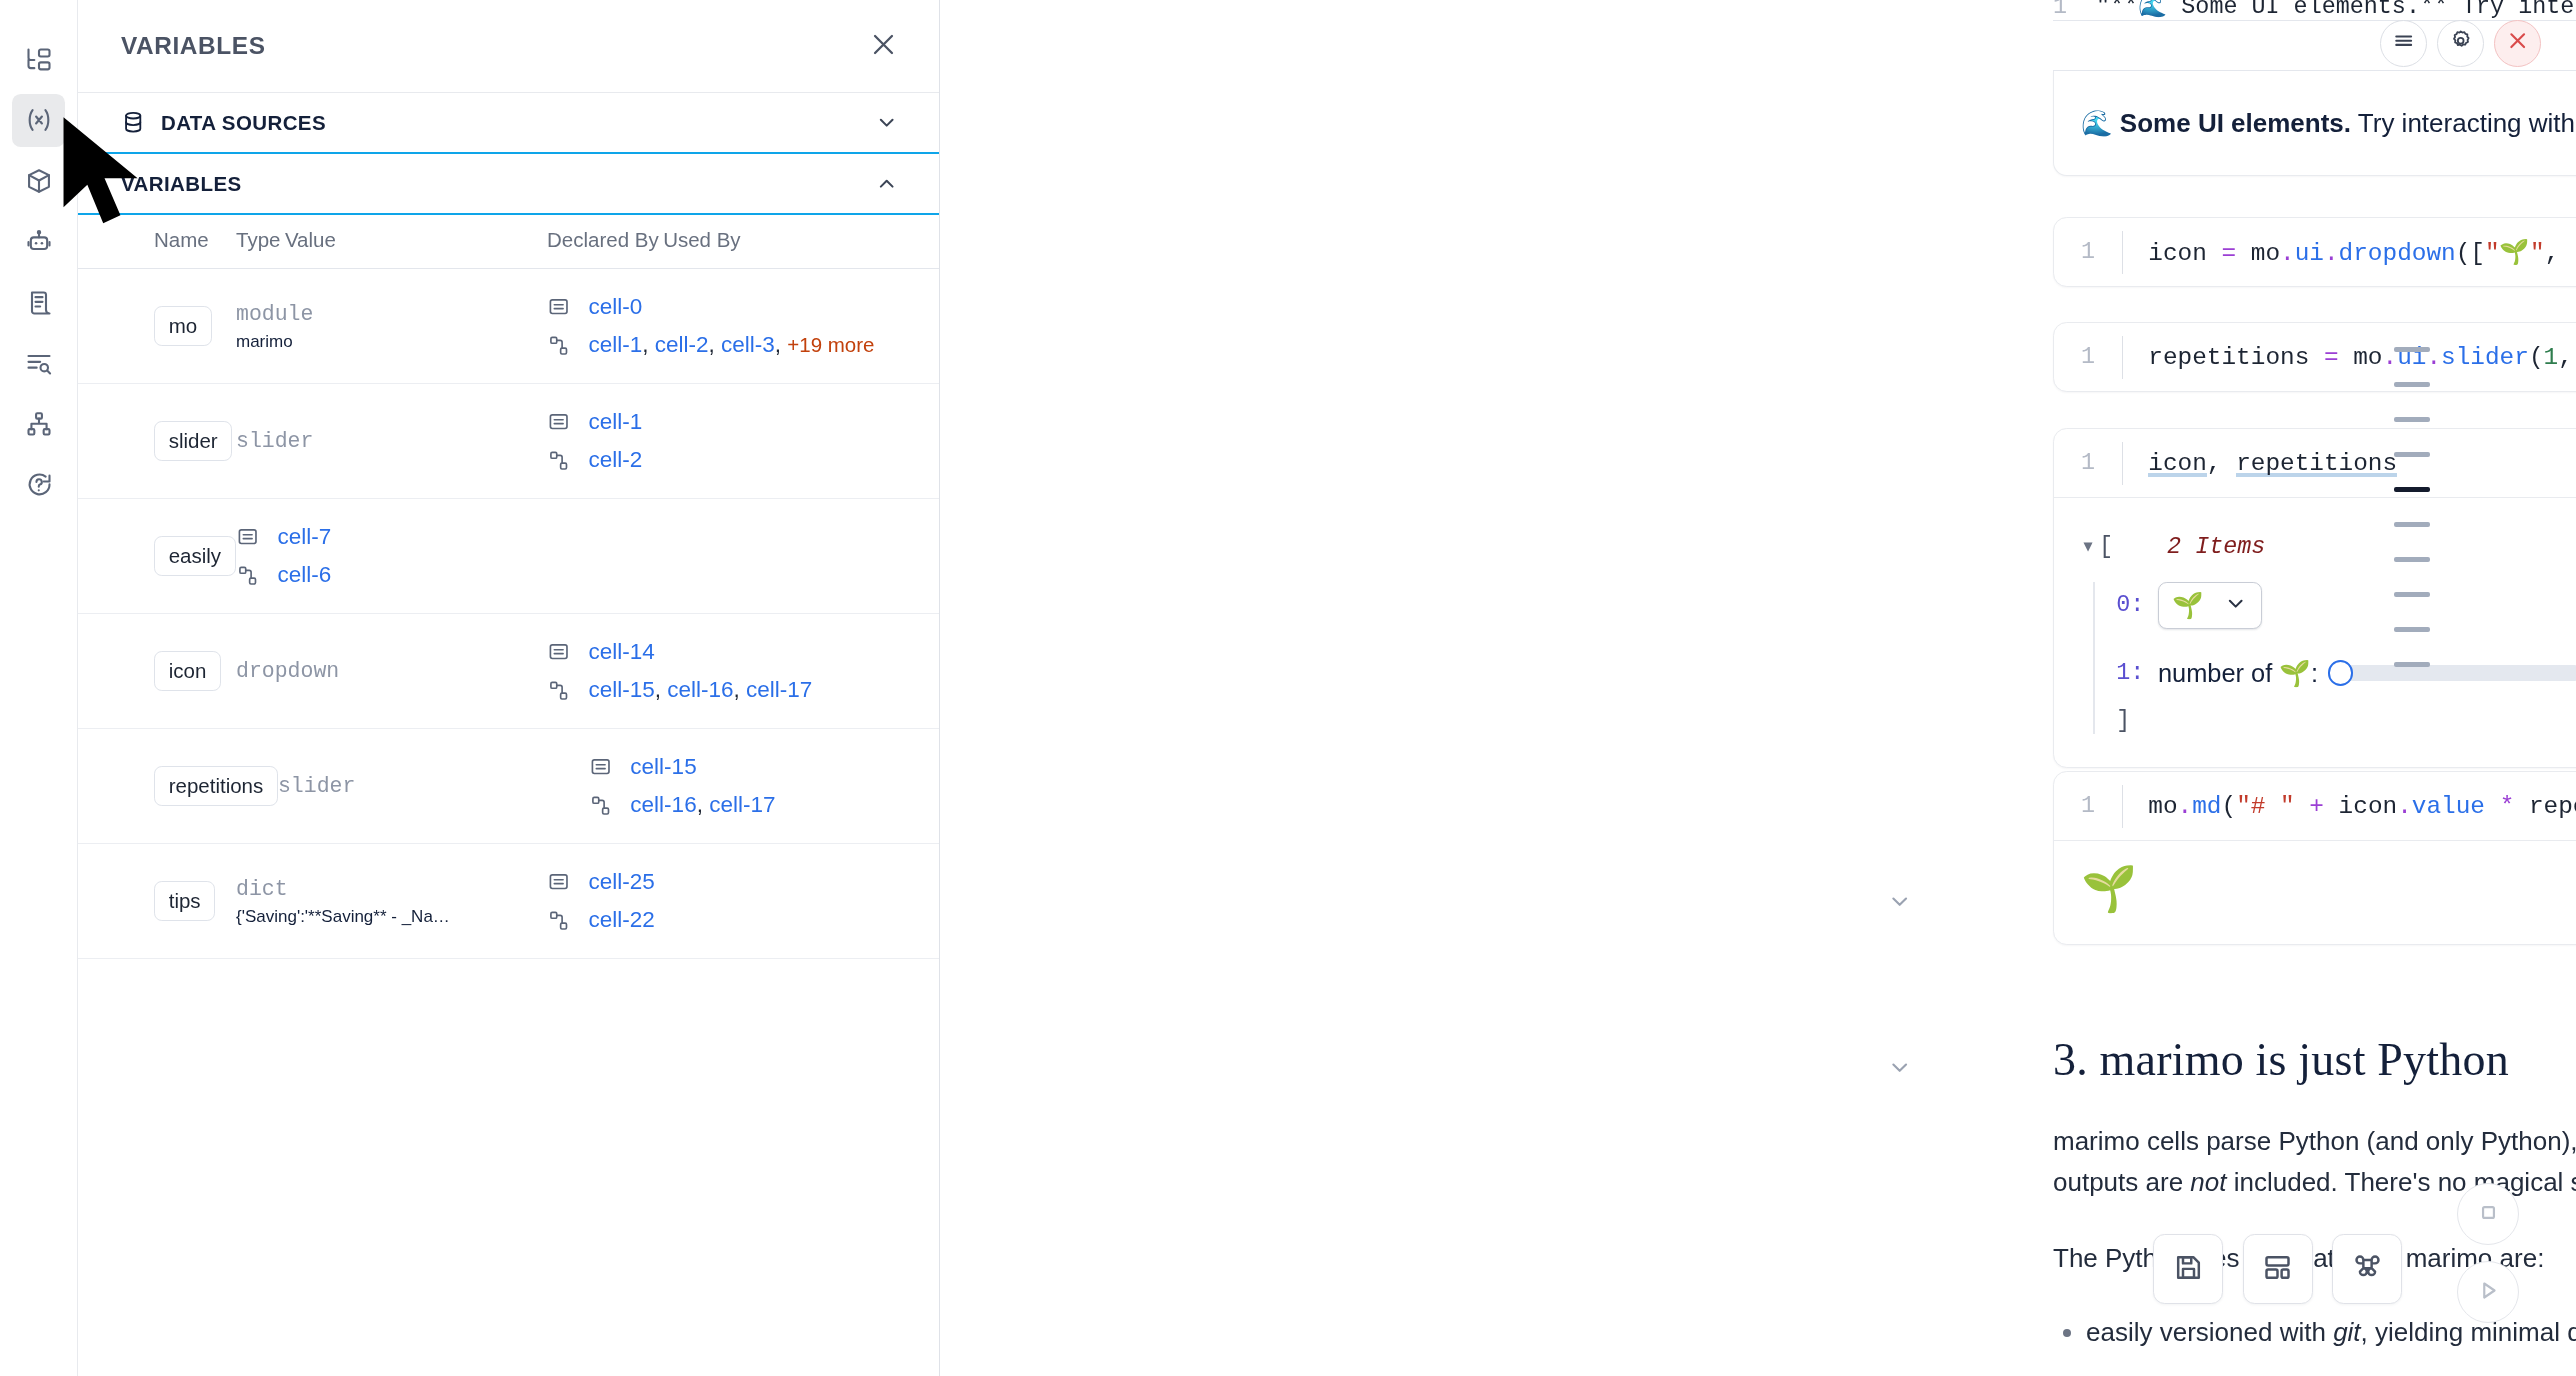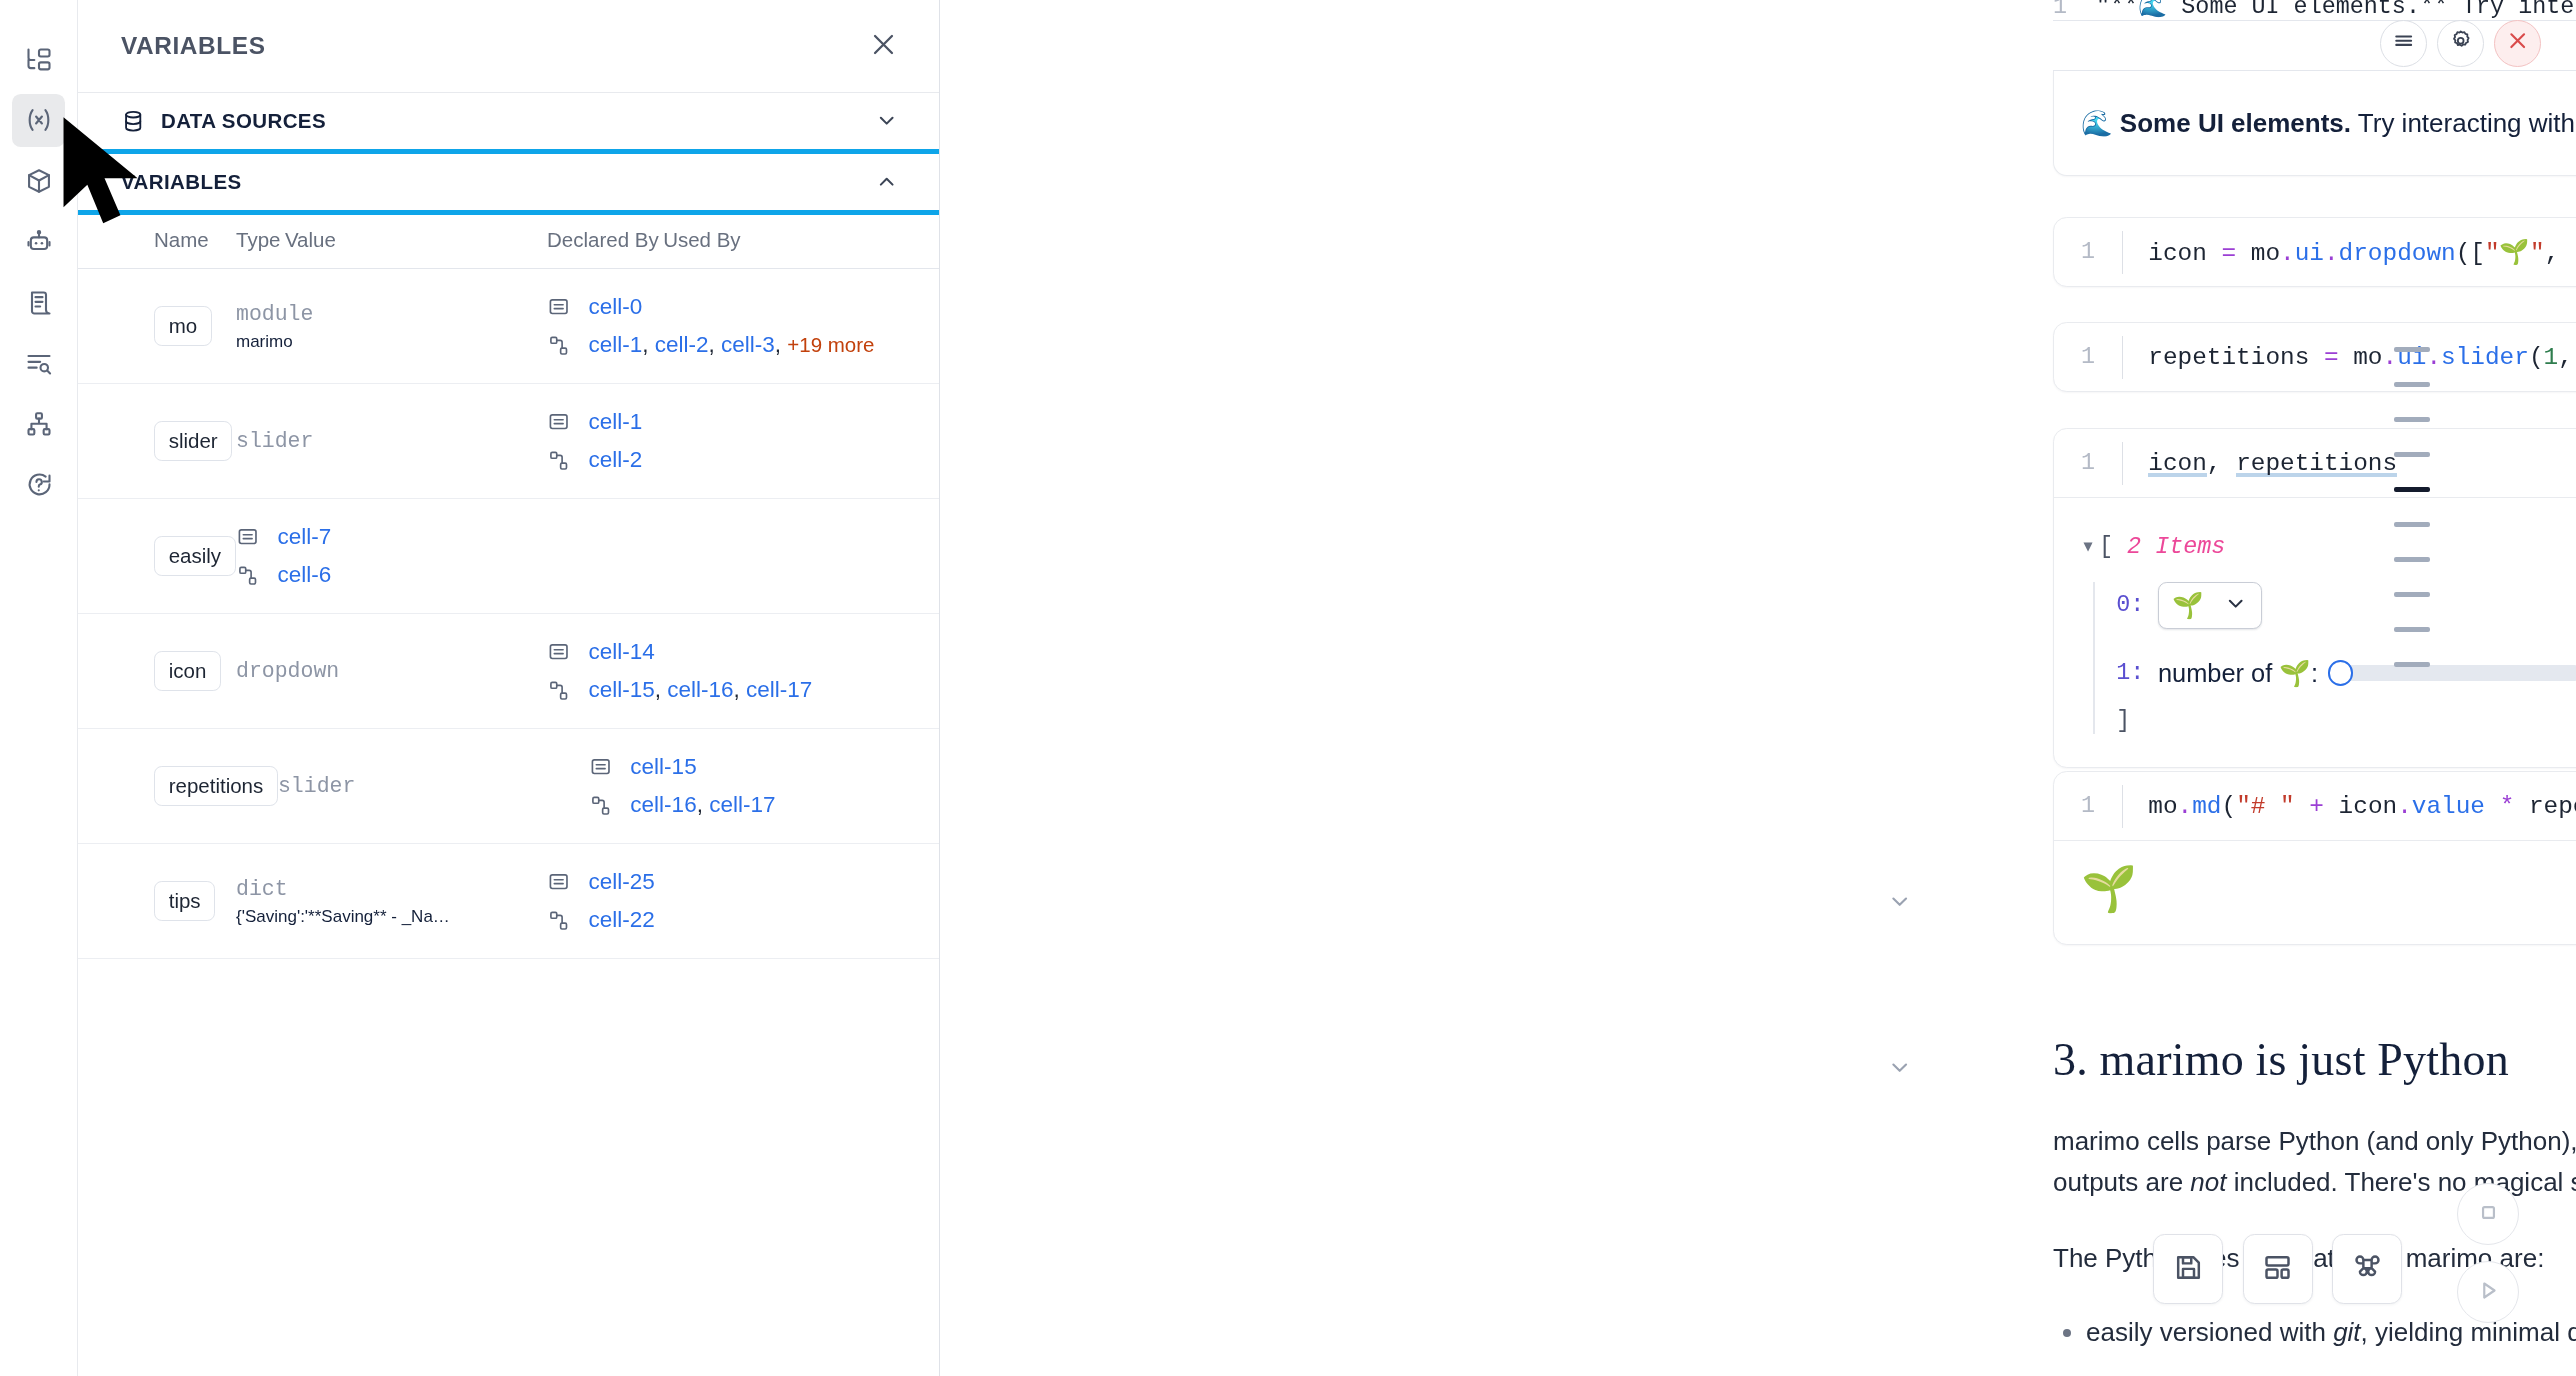--- a/index.html
+++ b/index.html
@@ -39,21 +39,21 @@
   }
   .panel-title {
     font-size: 24.4px; font-weight: 700; letter-spacing: 0.6px;
     color: #4b5364; flex: 1;
   }
   .panel-close { color: #4b5364; cursor: pointer; display:flex; }
   .panel-close svg { width: 29px; height: 29px; }
 
   .section-head {
     height: 61px; display: flex; align-items: center; gap: 15.6px;
-    padding: 0 41px 0 43px; border-bottom: 5px solid #0ea5e9;
+    padding: 0 41px 0 43px; border-bottom: 2px solid #0ea5e9;
     cursor: pointer;
   }
   .section-head .ico { color: #14203a; display:flex; }
   .section-head .ico svg { width: 24.4px; height: 24.4px; }
   .section-label {
     font-size: 20.5px; font-weight: 700; letter-spacing: 0.4px;
     color: #14203a; flex: 1;
   }
   .chev { color: #3c4556; display:flex; }
   .chev svg { width: 23.4px; height: 23.4px; }
@@ -179,21 +179,21 @@
   .k-punc { color: #1d2533; }
   .k-str { color: #c23b2b; }
   .k-num { color: #2f7d4e; }
   .ref-ul { background: linear-gradient(transparent 86%, #bcd4ea 86%); }
 
   .out-area {
     border-top: 1px solid #e9ebef; padding: 33px 27px 33px 27px;
   }
   .tree-row { font-family: "Liberation Mono", monospace; font-size: 23.4px; color: #4b5364; }
   .tree-caret { color: #6c7484; margin-right: 3.9px; }
-  .items-label { color: #ec4899; font-style: italic; }
+  .items-label { color: #7f1d1d; font-style: italic; margin-left: 40px; }
   .tree-body { border-left: 2px px solid #e4e7ed; margin-left: 11.7px; padding-left: 21.5px; }
   .tree-item { display: flex; align-items: center; gap: 13.7px; margin-top: 21.5px; }
   .idx { font-family: "Liberation Mono", monospace; font-size: 23.4px; color: #5a4fd0; }
   .dropdown-ui {
     display: inline-flex; align-items: center; gap: 17.6px;
     border: 1px solid #c9cdd6; border-radius: 8.8px; background: #fff;
     padding: 7.8px 13.7px; box-shadow: 0 1px 2px rgba(20,32,58,.12);
     cursor: pointer; min-width: 104px; justify-content: space-between;
   }
   .dropdown-ui .dv { font-size: 25.4px; }

